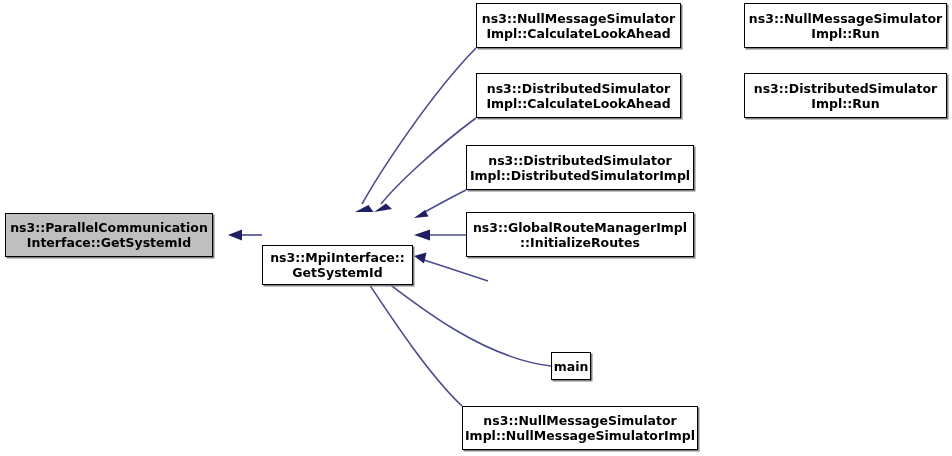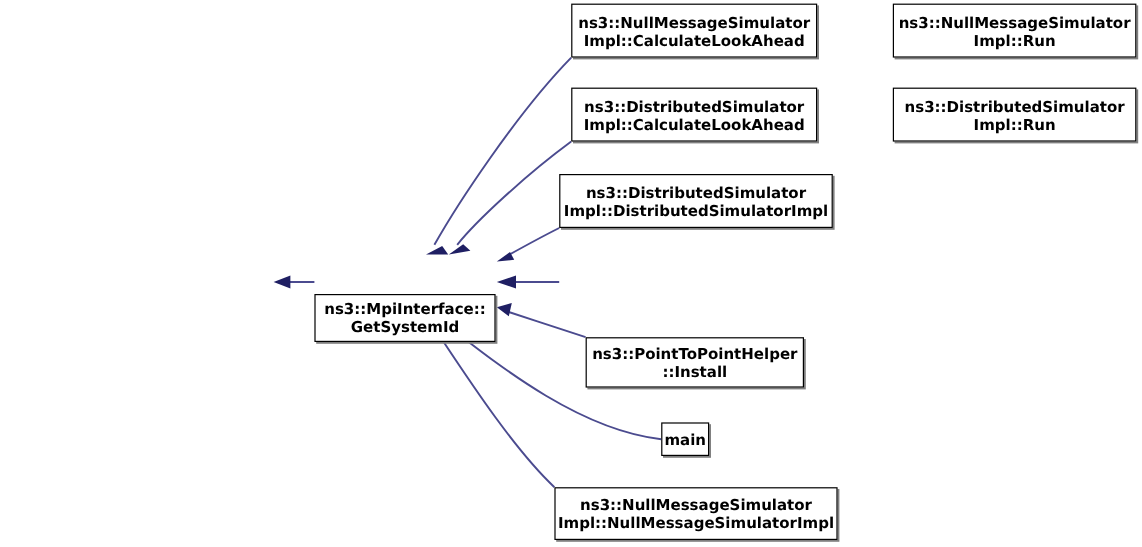--- a/index.html
+++ b/index.html
@@ -74,20 +74,24 @@
       <path d="M 466,235 L 430,235" class="edge-line"></path>
       <polygon points="414,235 430,229.5 430,240.5" class="edge-head"></polygon>
       <path d="M 488,281 C 470,275 445,267 424,260" class="edge-line"></path>
       <polygon points="414,256 426.5,252.5 424.0,263.5" class="edge-head"></polygon>
       <path d="M 551,366 C 480,358 410,300 366,266" class="edge-line"></path>
       <polygon points="357,259 368.0,259.0 362.5,268.5" class="edge-head"></polygon>
       <path d="M 462,406 C 424,370 382,303 357,266" class="edge-line"></path>
       <polygon points="351,257 358.0,269.5 365.0,264.5" class="edge-head"></polygon>
     </svg>
 
+  <div class="node current" style="left: 5px; top: 213px; width: 208px; height: 44px;">
+    <span class="node-label">ns3::ParallelCommunication
+Interface::GetSystemId</span>
+  </div>
 
   <div class="node" style="left: 262px; top: 213px; width: 151px; height: 40px; margin-top: 32px;">
     <span class="node-label">ns3::MpiInterface::
 GetSystemId</span>
   </div>
 
   <div class="node" style="left: 476px; top: 3px; width: 205px; height: 45px;">
     <span class="node-label">ns3::NullMessageSimulator
 Impl::CalculateLookAhead</span>
   </div>
@@ -105,25 +109,25 @@
   <div class="node" style="left: 744px; top: 73px; width: 203px; height: 45px;">
     <span class="node-label">ns3::DistributedSimulator
 Impl::Run</span>
   </div>
 
   <div class="node" style="left: 466px; top: 145px; width: 228px; height: 45px;">
     <span class="node-label">ns3::DistributedSimulator
 Impl::DistributedSimulatorImpl</span>
   </div>
 
+  <div class="node" style="left: 466px; top: 212px; width: 228px; height: 45px;">
+    <span class="node-label">ns3::GlobalRouteManagerImpl
+::InitializeRoutes</span>
+  </div>
 
-  <div class="node" style="left: 488px; top: 281px; width: 182px; height: 42px;">
-    <span class="node-label">ns3::PointToPointHelper
-::Install</span>
-  </div>
 
   <div class="node" style="left: 551px; top: 352px; width: 40px; height: 28px;">
     <span class="node-label">main</span>
   </div>
 
   <div class="node" style="left: 462px; top: 406px; width: 236px; height: 44px;">
     <span class="node-label">ns3::NullMessageSimulator
 Impl::NullMessageSimulatorImpl</span>
   </div>
 

